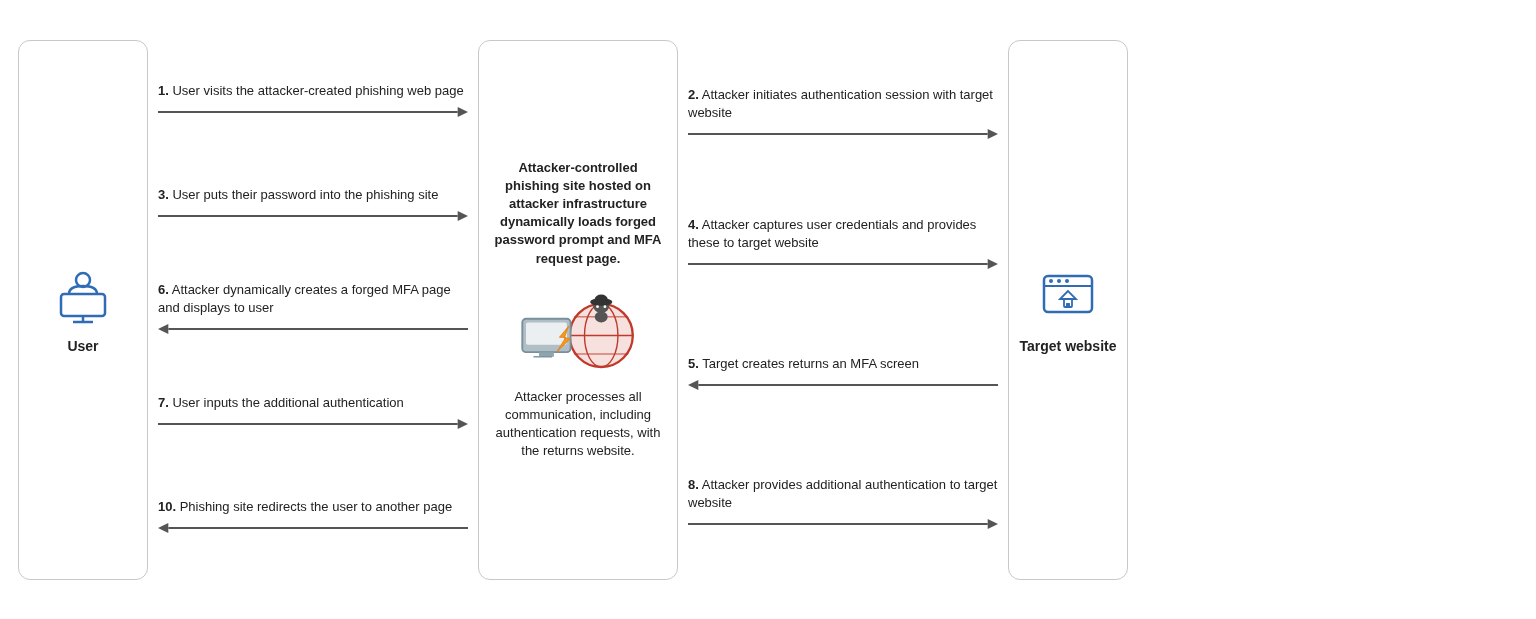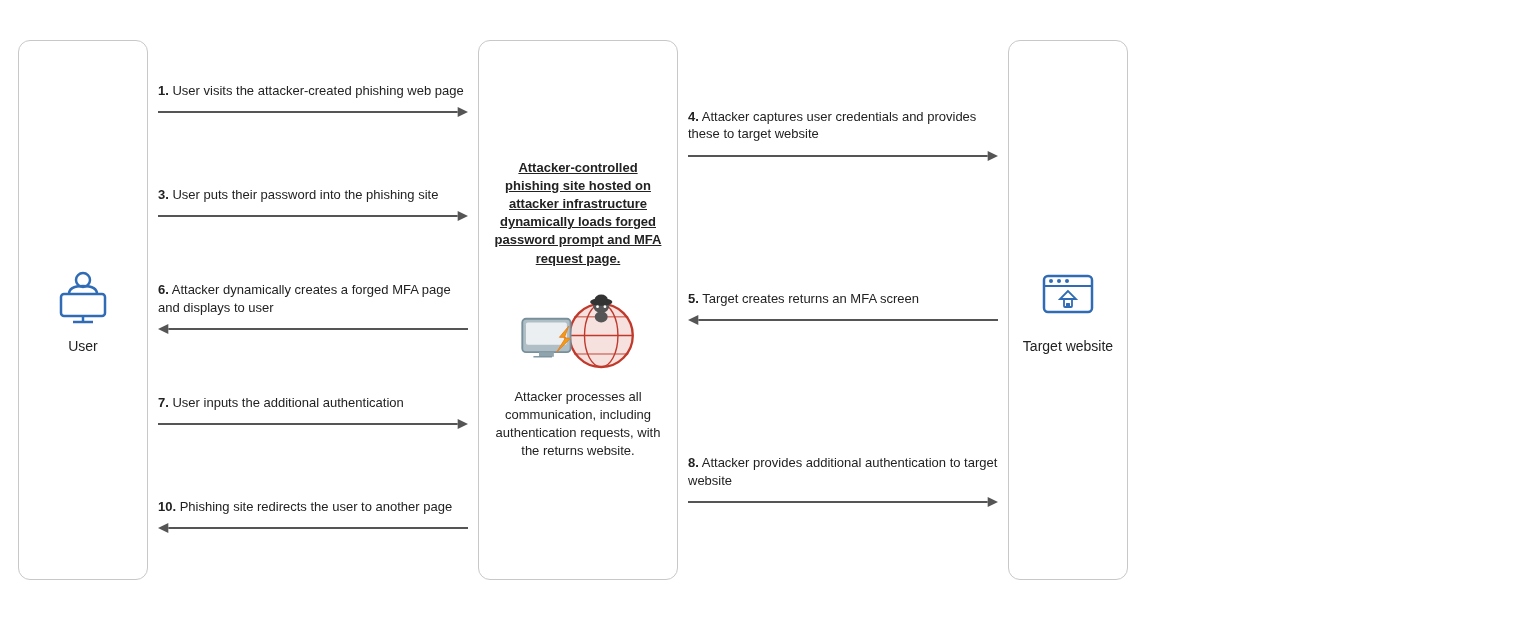--- a/index.html
+++ b/index.html
@@ -46,21 +46,21 @@
       width: 200px;
       height: 540px;
       flex-shrink: 0;
     }
     .user-icon svg, .target-icon svg {
       width: 60px;
       height: 60px;
     }
     .box-label {
       font-size: 14px;
-      font-weight: 400;
+      font-weight: 700;
       margin-top: 8px;
       text-align: center;
       color: #222;
     }
     .left-arrows {
       width: 330px;
       height: 540px;
       display: flex;
       flex-direction: column;
       justify-content: space-around;
@@ -111,21 +111,20 @@
       justify-content: center;
       padding: 10px 14px;
       gap: 10px;
     }
     .phishing-text {
       font-size: 13px;
       font-weight: 700;
       text-align: center;
       line-height: 1.4;
       color: #222;
-      text-decoration: underline;
     }
     .phishing-text2 {
       font-size: 13px;
       font-weight: 400;
       text-align: center;
       line-height: 1.4;
       color: #222;
     }
     .arrow-num {
       font-weight: 700;
@@ -260,20 +259,32 @@
           <ellipse cx="95" cy="38" rx="7" ry="6" fill="#555"></ellipse>
         </svg>
       </div>
 
       <div class="phishing-text2">Attacker processes all communication, including authentication requests, with the returns website.</div>
     </div>
   </div>
 
   <div class="right-arrows">
 
+    <div class="arrow-row">
+      <div class="arrow-label">
+        <span class="arrow-num">2.</span>
+        <span> Attacker initiates authentication session with target website</span>
+      </div>
+      <div class="arrow-line right">
+        <svg viewBox="0 0 300 18" preserveAspectRatio="none">
+          <line x1="0" y1="9" x2="290" y2="9" stroke="#555" stroke-width="1.8"></line>
+          <polygon points="290,4 300,9 290,14" fill="#555"></polygon>
+        </svg>
+      </div>
+    </div>
 
     <div class="arrow-row">
       <div class="arrow-label">
         <span class="arrow-num">4.</span>
         <span> Attacker captures user credentials and provides these to target website</span>
       </div>
       <div class="arrow-line right">
         <svg viewBox="0 0 300 18" preserveAspectRatio="none">
           <line x1="0" y1="9" x2="290" y2="9" stroke="#555" stroke-width="1.8"></line>
           <polygon points="290,4 300,9 290,14" fill="#555"></polygon>

